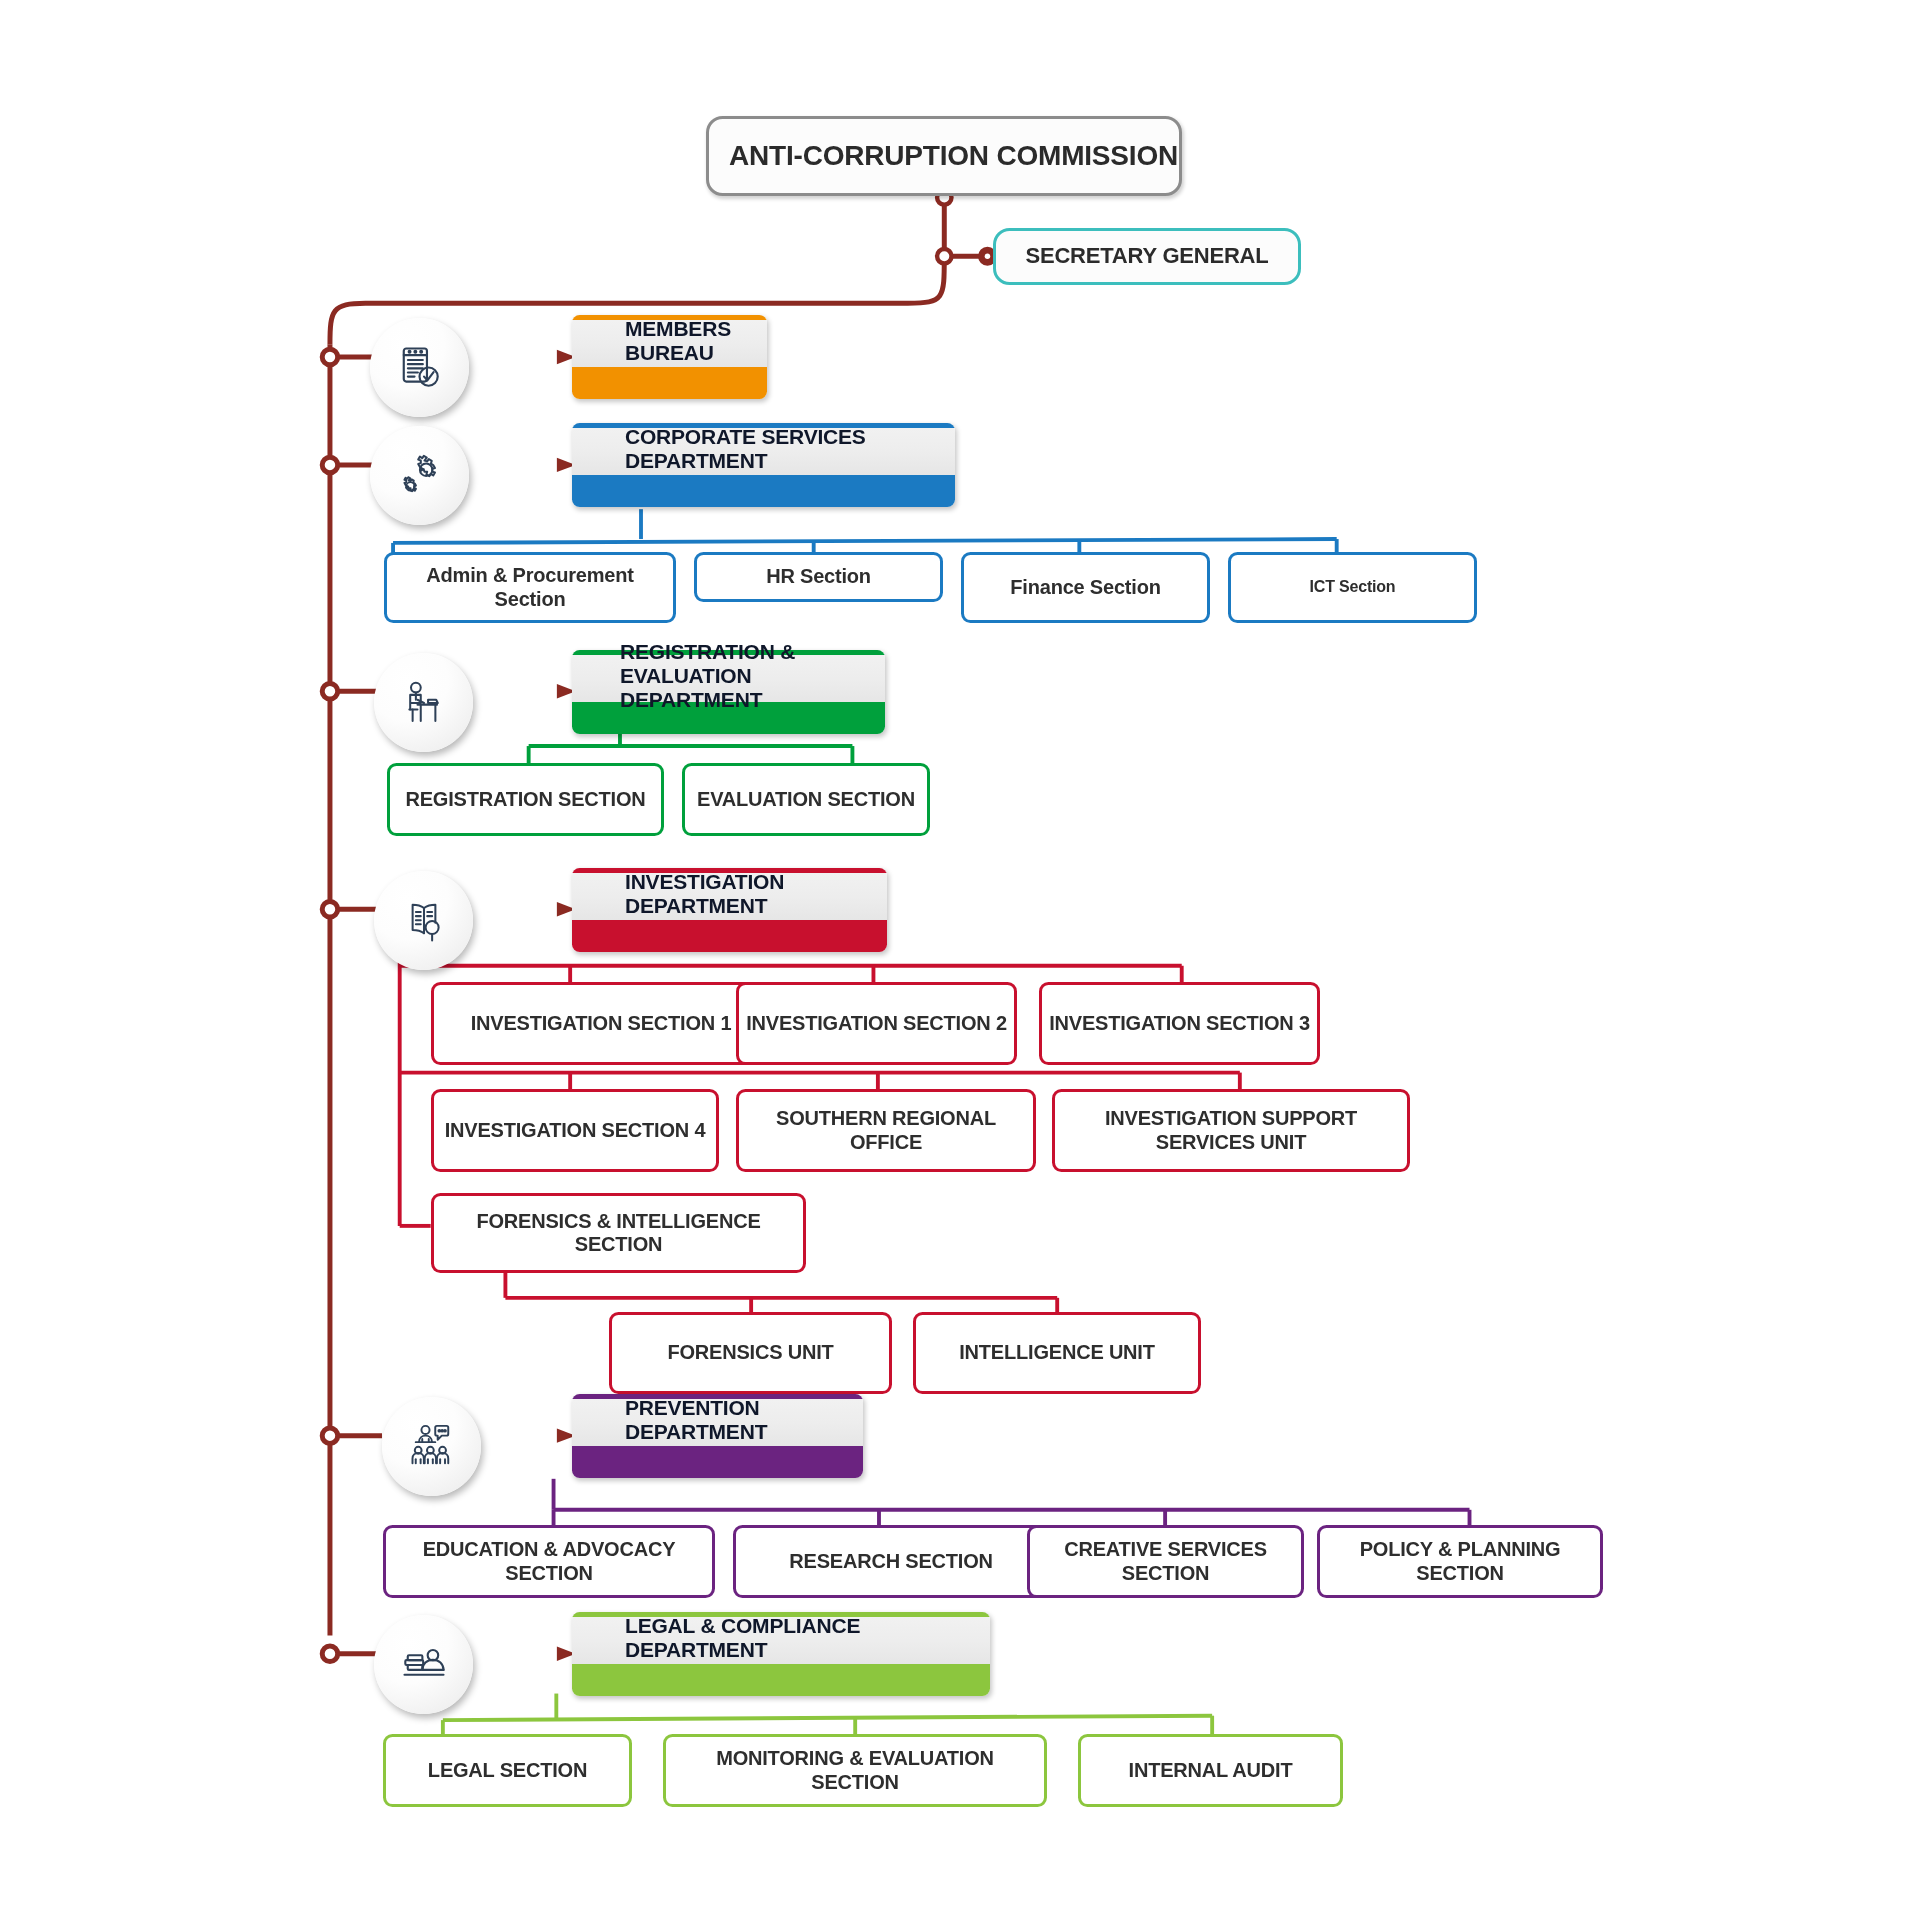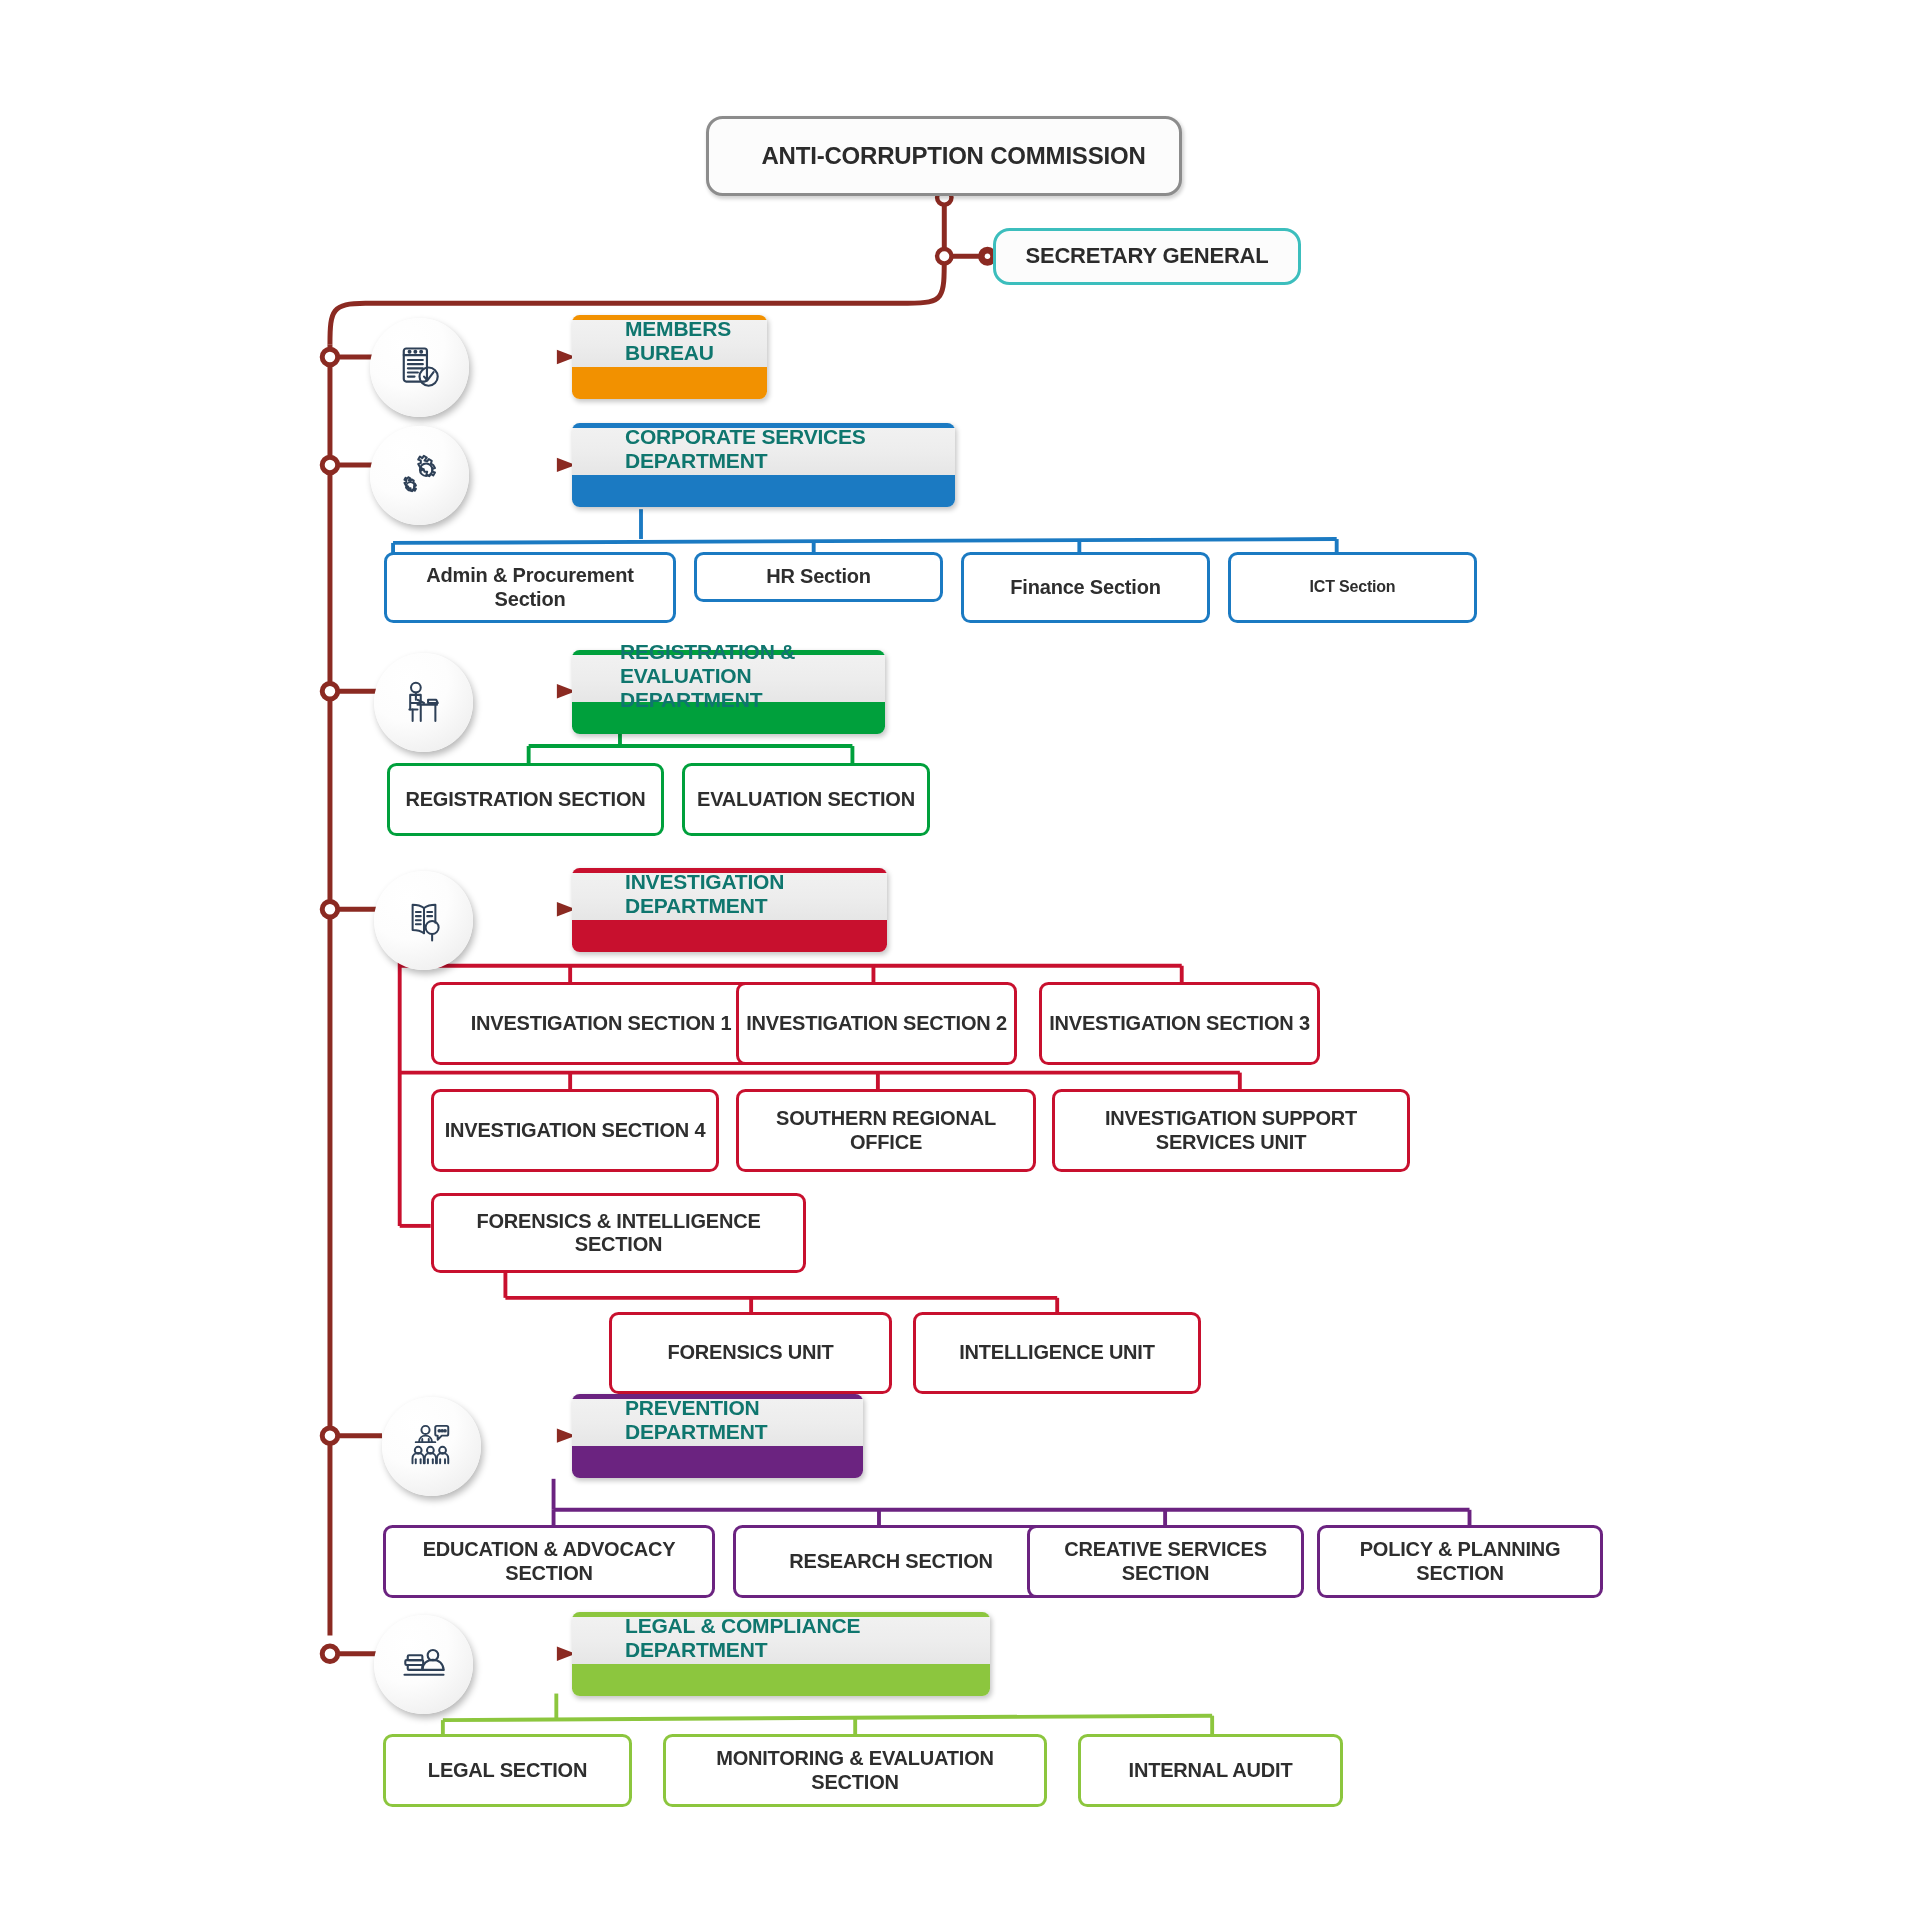--- a/index.html
+++ b/index.html
@@ -16,21 +16,21 @@
 
   
   .dept{position:absolute;}
   .dept .body{position:absolute;left:0;top:0;right:0;bottom:0;border-radius:7.7px;
        overflow:hidden;box-shadow:1.1px 2.8px 5.5px rgba(0,0,0,.22);}
   .dept .top{position:absolute;left:0;right:0;top:0;height:62%;
        background:linear-gradient(180deg,#f2f2f2 0%,#ededed 55%,#e6e6e6 100%);}
   .dept .bot{position:absolute;left:0;right:0;top:62%;bottom:0;}
   .dept .cap{position:absolute;left:0;right:0;top:0;height:5px;}
   .dept .deptlbl{position:absolute;left:0;right:0;top:0;height:62%;display:flex;
-       align-items:center;justify-content:center;font-weight:bold;color:#0f766e;
+       align-items:center;justify-content:center;font-weight:bold;color:#0f172a;
        line-height:1.14;letter-spacing:-0.2px;padding:0 10px 0 53px;box-sizing:border-box;}
   .badge{position:absolute;border-radius:50%;
        background:radial-gradient(circle at 34% 28%,#ffffff 0%,#fdfdfd 42%,#e9e9e9 100%);
        box-shadow:2.2px 3.9px 7.2px rgba(0,0,0,.28);display:flex;align-items:center;
        justify-content:center;z-index:5;}
   .badge svg{display:block;}
 
   
   .sec{position:absolute;box-sizing:border-box;border-radius:9.4px;background:#fff;
        display:flex;align-items:center;justify-content:center;text-align:center;
@@ -125,21 +125,21 @@
       <circle cx="596" cy="840" r="14" fill="#fff" stroke="#8B2A22" stroke-width="9"></circle>
       <circle cx="596" cy="1249" r="14" fill="#fff" stroke="#8B2A22" stroke-width="9"></circle>
       <circle cx="596" cy="1643" r="14" fill="#fff" stroke="#8B2A22" stroke-width="9"></circle>
       <circle cx="596" cy="2594" r="14" fill="#fff" stroke="#8B2A22" stroke-width="9"></circle>
       <circle cx="596" cy="2988" r="14" fill="#fff" stroke="#8B2A22" stroke-width="9"></circle>
     </g>
   </svg>
 
   <div class="node pill" style="left:706px;top:116px;width:476px;height:80px;border:3.3px solid #8C8C8C;
               box-shadow:1.7px 2.2px 3.9px rgba(0,0,0,.18);">
-    <span class="lbl" style="font-size:24px;margin-left:19px;">ANTI-CORRUPTION COMMISSION</span>
+    <span class="lbl" style="font-size:28px;margin-left:19px;">ANTI-CORRUPTION COMMISSION</span>
   </div>
 
   <div class="node pill" style="left:993px;top:228px;width:308px;height:57px;border:3.3px solid #3CBEBD;">
     <span class="lbl" style="font-size:22px;">SECRETARY GENERAL</span>
   </div>
 
   <div class="dept" style="left:572px;top:315px;width:195px;height:84px;">
     <div class="body">
       <div class="top"></div>
       <div class="bot" style="background:#F29100;"></div>

